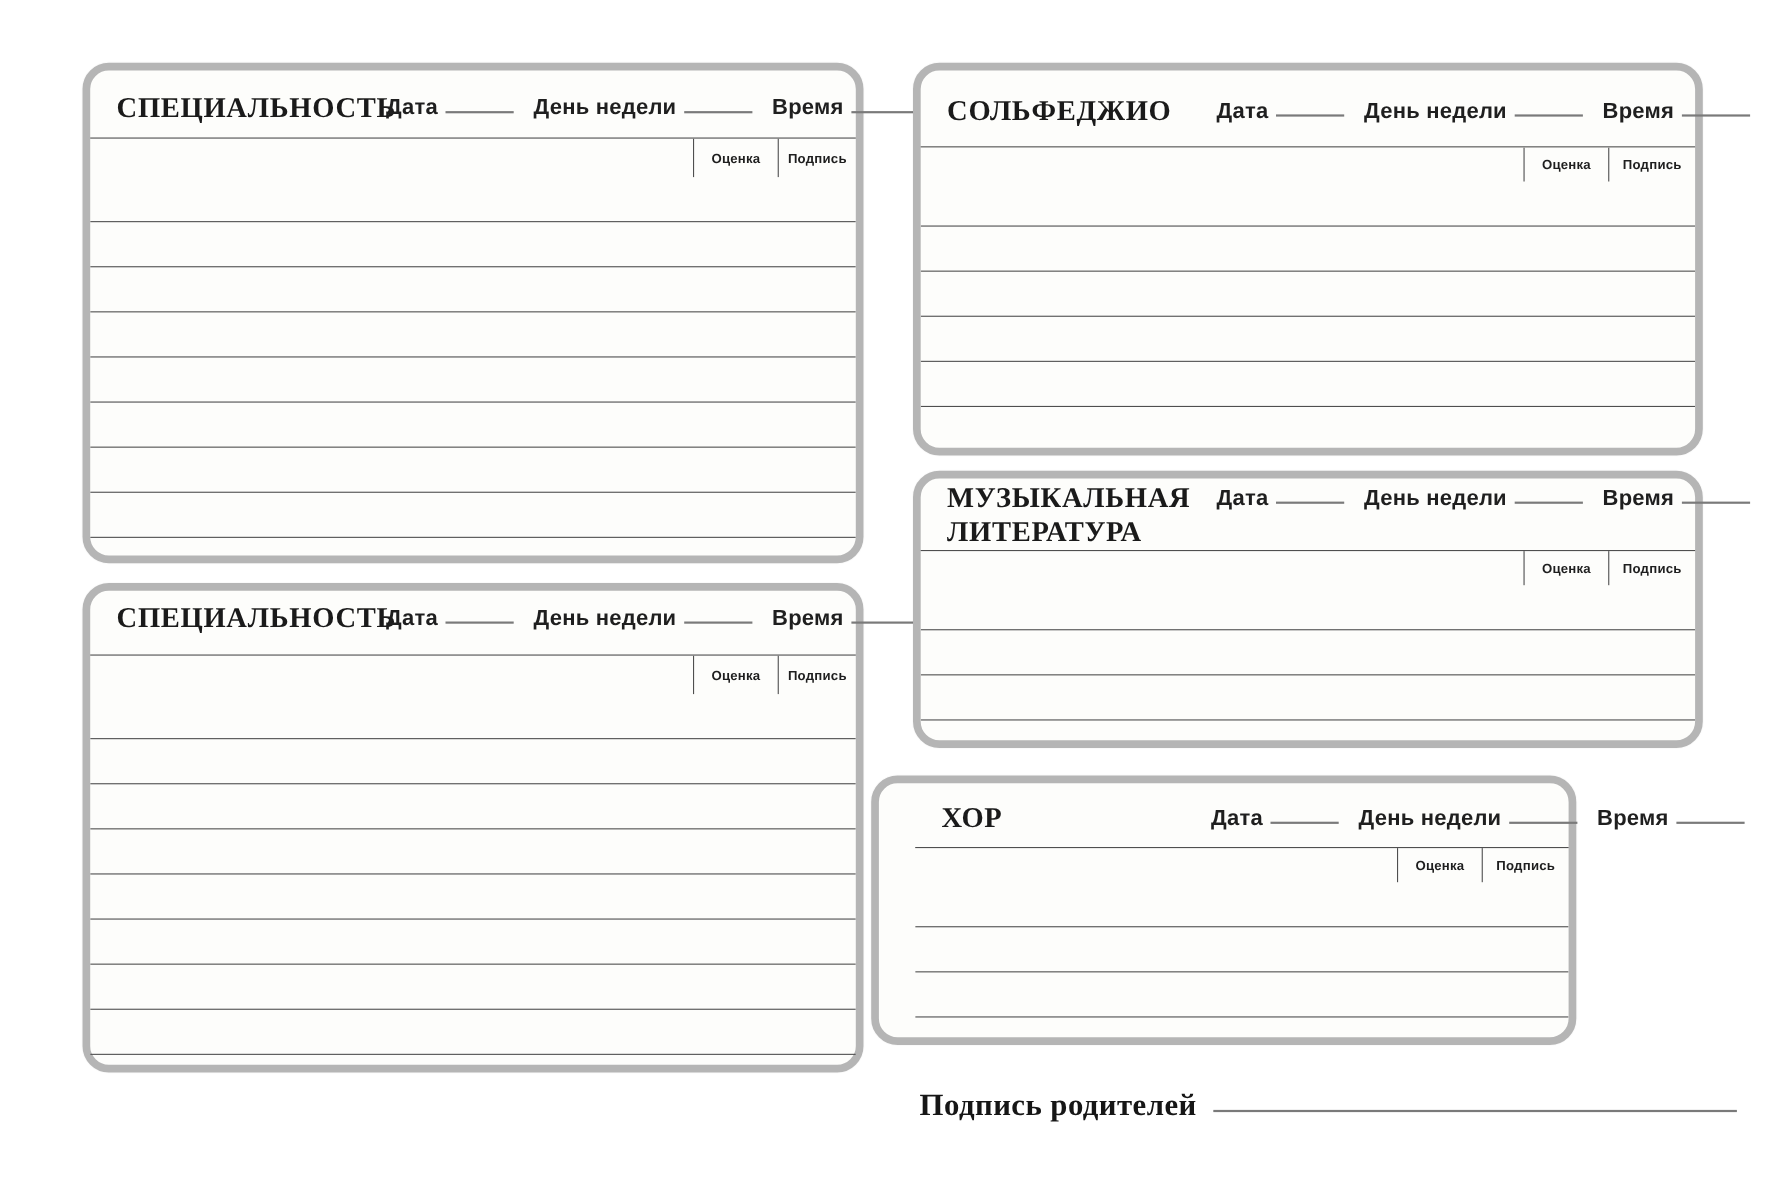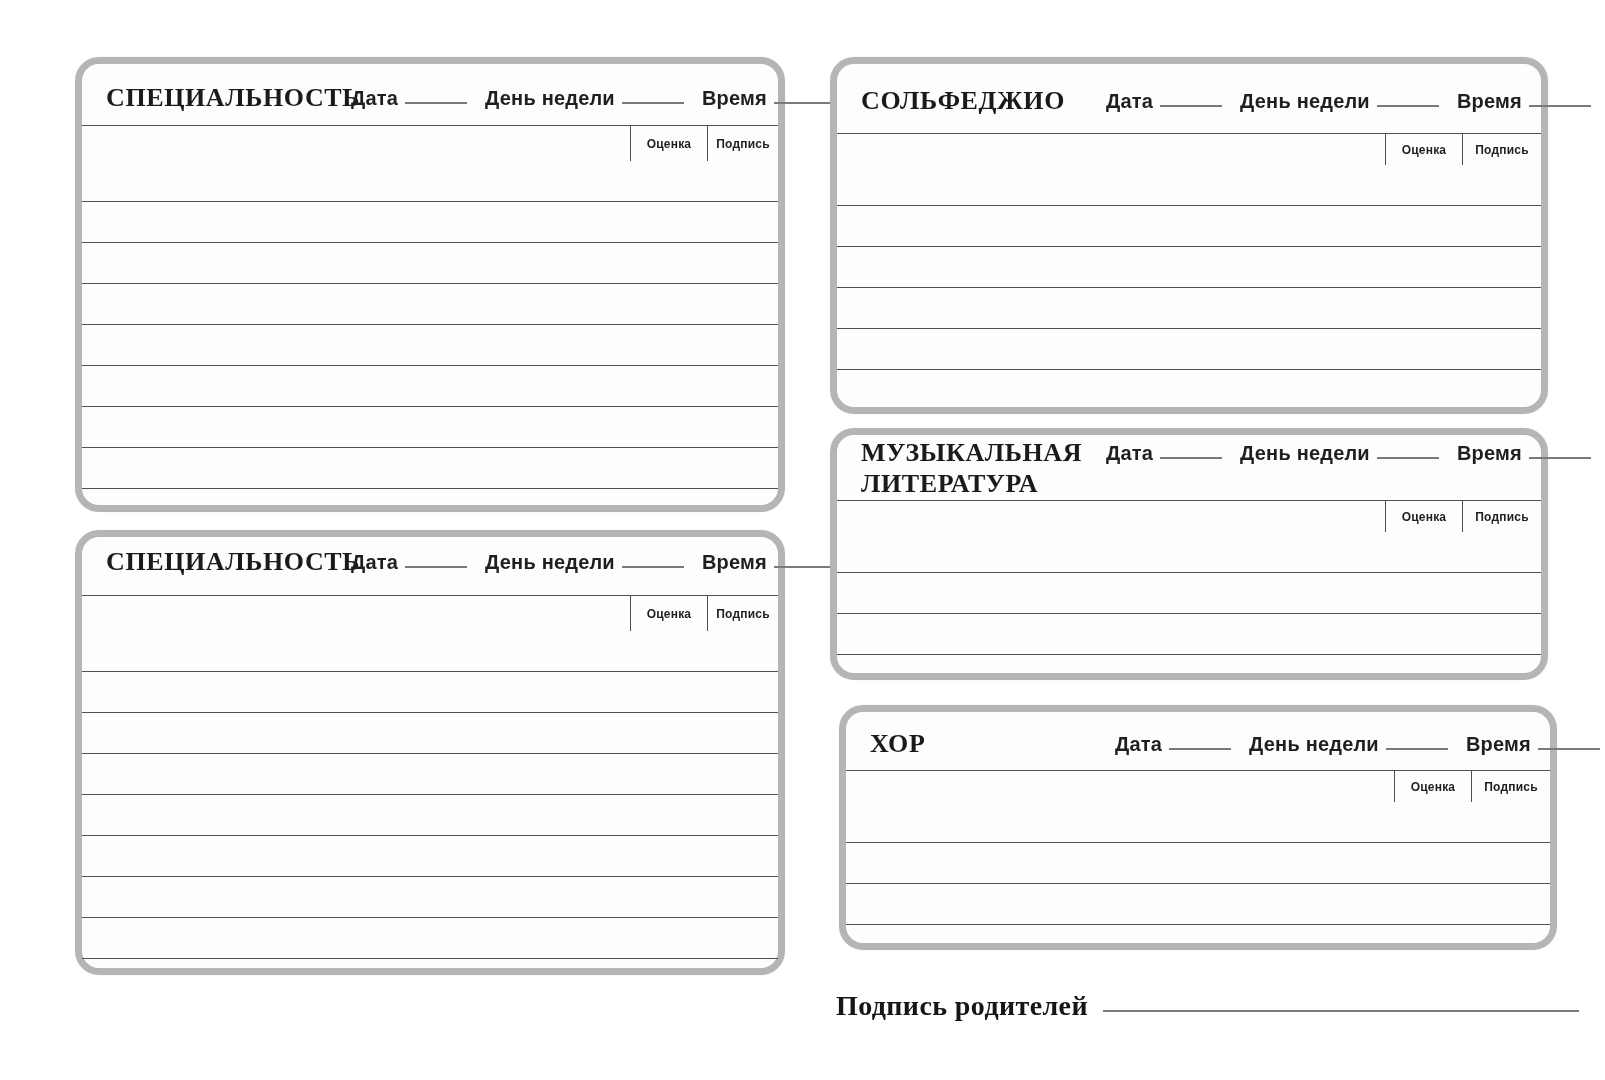--- a/index.html
+++ b/index.html
@@ -28,21 +28,21 @@
     border:7px solid var(--frame);
     border-radius:24px;
     display:flex;
     flex-direction:column;
     box-shadow:0 0 0 1px rgba(0,0,0,0.02);
   }
   .block-a{left:75px;  top:57px;  width:710px; height:455px; --head:61px; --ttop:18px; --ftop:23px; --sw:71px; --hh:35px;}
   .block-b{left:75px;  top:530px; width:710px; height:445px; --head:58px; --ttop:9px;  --ftop:14px; --sw:71px; --hh:35px;}
   .block-c{left:830px; top:57px;  width:718px; height:357px; --head:69px; --ttop:21px; --ftop:26px; --sw:79px; --hh:31px;}
   .block-d{left:830px; top:428px; width:718px; height:252px; --head:65px; --ttop:2px;  --ftop:7px;  --sw:79px; --hh:31px;}
-  .block-e{left:839px; top:705px; width:718px; height:245px; --head:58px; --ttop:16px; --ftop:21px; --sw:79px; --hh:31px;}
+  .block-e{left:792px; top:705px; width:641px; height:245px;padding-left:33px; --head:58px; --ttop:16px; --ftop:21px; --sw:79px; --hh:31px;}
 
   .head{position:relative;height:var(--head);flex:none;}
   .title{
     position:absolute;left:24px;top:var(--ttop);
     font-family:"Liberation Serif","DejaVu Serif",serif;
     font-size:26px;font-weight:600;letter-spacing:0.6px;
     line-height:31px;white-space:pre-line;color:var(--text);
   }
   .fields{
     position:absolute;left:269px;top:var(--ftop);

